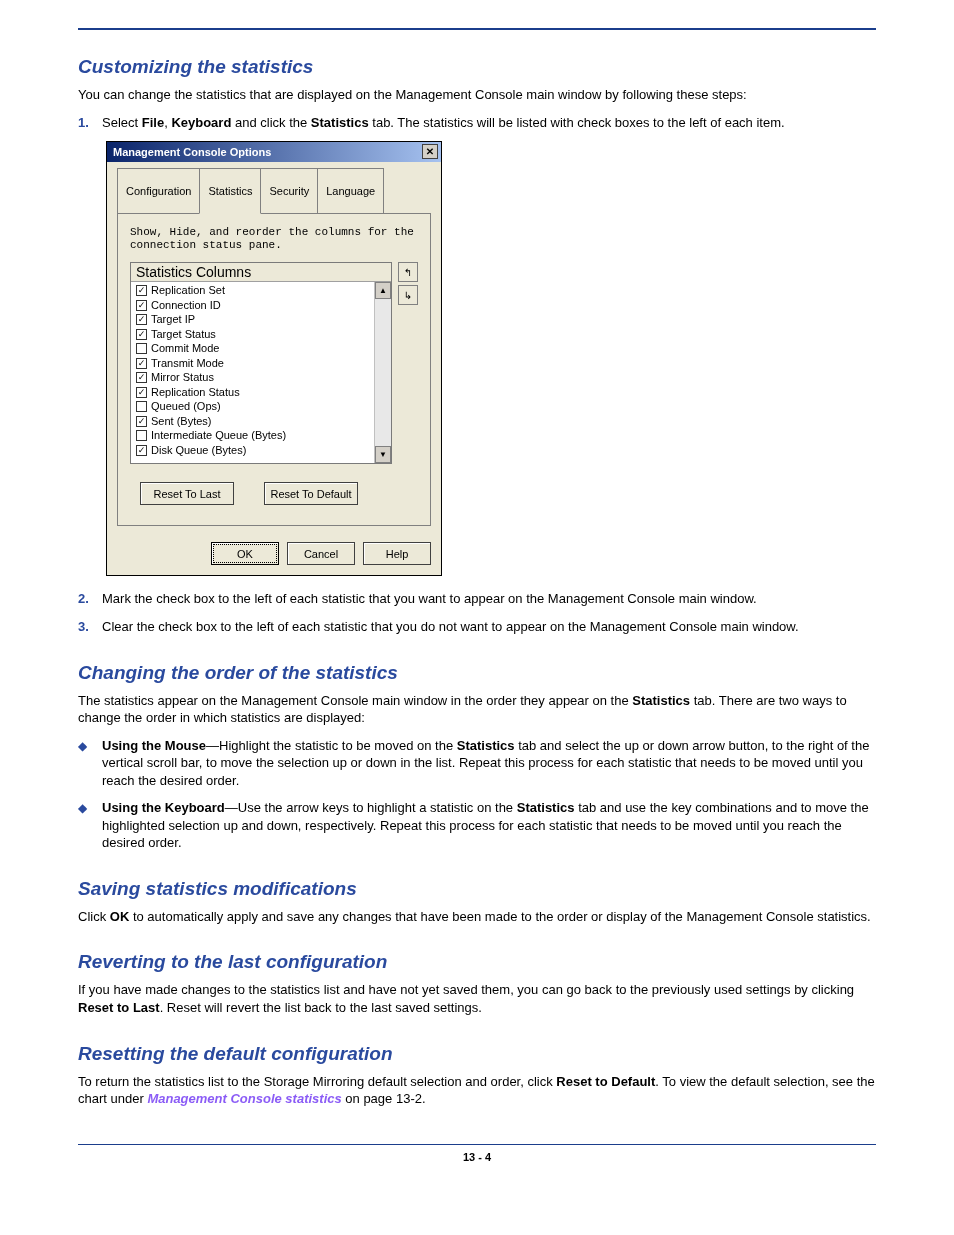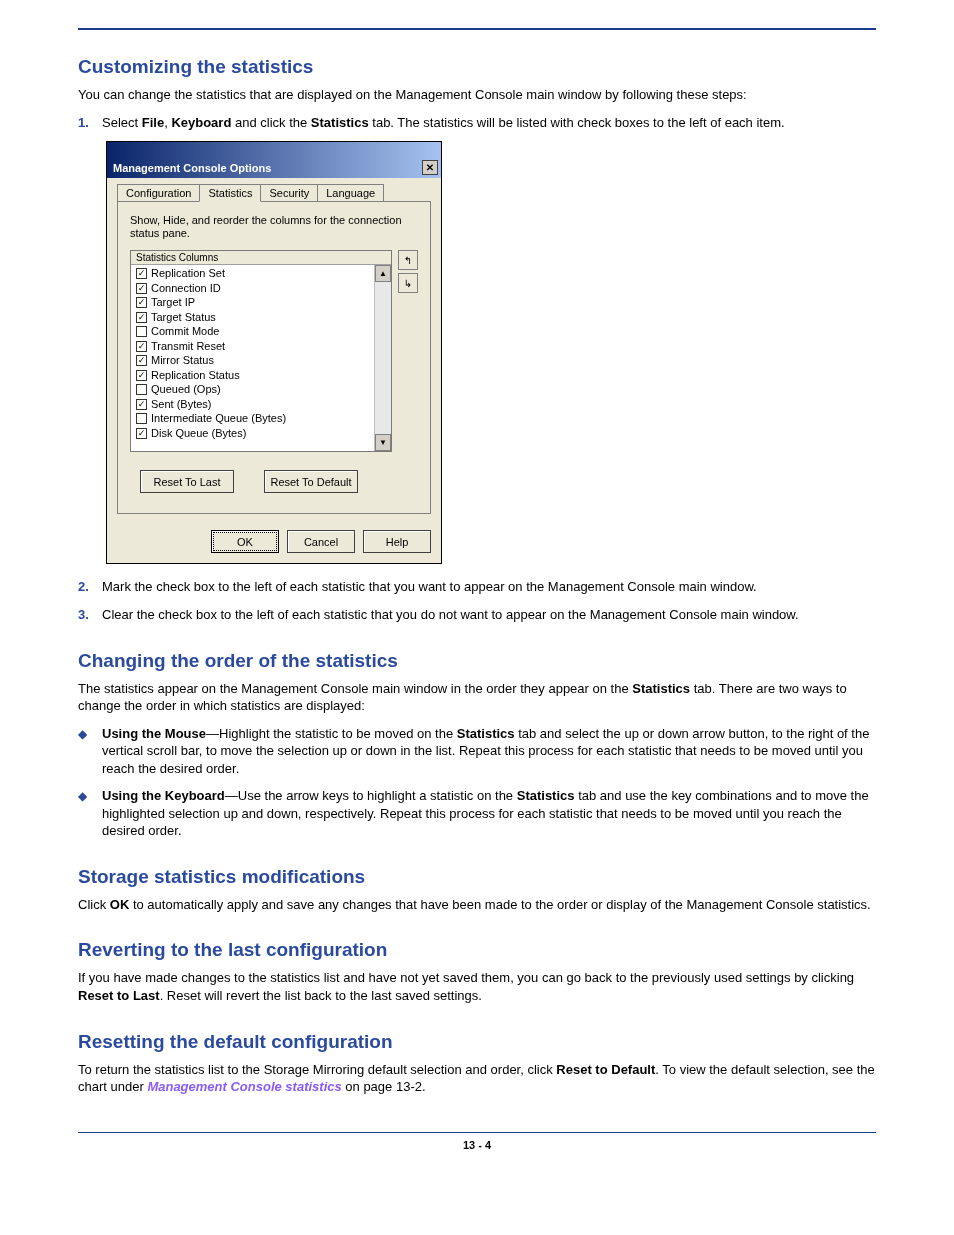--- a/index.html
+++ b/index.html
@@ -25,20 +25,21 @@
   .bottom-rule {
     border: none;
     border-top: 1px solid #1b3e8c;
     margin: 36px 0 6px 0;
   }
   h2.section {
     font-size: 19px;
     font-weight: bold;
     color: #2a4a9e;
     margin: 26px 0 8px 0;
+    font-style: italic;
   }
   .para {
     margin: 4px 0 10px 0;
     line-height: 1.35;
   }
   ol.steps {
     list-style: none;
     padding: 0;
     margin: 4px 0 0 0;
   }
@@ -94,21 +95,21 @@
     border: 1px solid #000;
     background: #ece9d8;
     font-family: Tahoma, Arial, sans-serif;
     font-size: 11px;
   }
   .titlebar {
     background: linear-gradient(to right, #0a246a, #a6c2f0);
     color: #fff;
     font-weight: bold;
     font-size: 11px;
-    padding: 18px 3px 3px 6px;
+    padding: 2px 3px 3px 6px;
     display: flex;
     justify-content: space-between;
     align-items: center;
   }
   .close-x {
     background: #d4d0c8;
     border: 1px solid #404040;
     width: 14px;
     height: 13px;
     display: flex;
@@ -121,21 +122,21 @@
   }
   .tabs {
     padding: 6px 10px 0 10px;
     display: flex;
     gap: 0;
     position: relative;
   }
   .tab {
     border: 1px solid #808080;
     border-bottom: none;
-    padding: 2px 8px;
+    padding: 16px 8px;
     background: #ece9d8;
     font-size: 11px;
     position: relative;
     margin-right: -1px;
   }
   .tab.active {
     background: #ece9d8;
     border-bottom: 1px solid #ece9d8;
     z-index: 2;
     margin-bottom: -1px;
@@ -143,39 +144,40 @@
   .tab-body {
     margin: 0 10px 10px 10px;
     border: 1px solid #808080;
     padding: 10px 12px 20px 12px;
     background: #ece9d8;
   }
   .instr {
     font-size: 11px;
     margin: 2px 0 10px 0;
     line-height: 1.2;
+    font-family: Liberation Mono, monospace;
   }
   .listbox-row {
     display: flex;
     align-items: flex-start;
     gap: 6px;
   }
   .listbox {
     flex: 1;
     border: 1px solid #7a7a7a;
     background: #fff;
     height: 200px;
     display: flex;
     flex-direction: column;
   }
   .listbox-header {
     background: #ece9d8;
     border-bottom: 1px solid #a0a0a0;
     padding: 1px 5px;
-    font-size: 10px;
+    font-size: 14px;
   }
   .listbox-body {
     flex: 1;
     overflow: hidden;
     display: flex;
   }
   .listbox-items {
     flex: 1;
     padding: 1px 0;
   }
@@ -316,21 +318,21 @@
                   <div class="item">
                     <span class="cb">✓</span>
                     <span>Target Status</span>
                   </div>
                   <div class="item">
                     <span class="cb"></span>
                     <span>Commit Mode</span>
                   </div>
                   <div class="item">
                     <span class="cb">✓</span>
-                    <span>Transmit Reset</span>
+                    <span>Transmit Mode</span>
                   </div>
                   <div class="item">
                     <span class="cb">✓</span>
                     <span>Mirror Status</span>
                   </div>
                   <div class="item">
                     <span class="cb">✓</span>
                     <span>Replication Status</span>
                   </div>
                   <div class="item">
@@ -398,21 +400,21 @@
       </span>
     </li>
     <li>
       <span class="diamond">◆</span>
       <span>
         <span class="bold">Using the Keyboard</span><span>—Use the arrow keys to highlight a statistic  on the </span><span class="bold">Statistics</span><span> tab and use the key combinations                               and                                        to move the highlighted selection up and down, respectively. Repeat this process for each statistic that needs to be moved until you reach the desired order.</span>
       </span>
     </li>
   </ul>
 
-  <h2 class="section">Storage statistics modifications</h2>
+  <h2 class="section">Saving statistics modifications</h2>
   <div class="para">
     <span>Click </span><span class="bold">OK</span><span> to automatically apply and save any changes that have been made to the order or display of the Management Console statistics.</span>
   </div>
 
   <h2 class="section">Reverting to the last configuration</h2>
   <div class="para">
     <span>If you have made changes to the statistics list and have not yet saved them, you can go back to the previously used settings by clicking </span><span class="bold">Reset to Last</span><span>. Reset will revert the list back to the last saved settings.</span>
   </div>
 
   <h2 class="section">Resetting the default configuration</h2>

